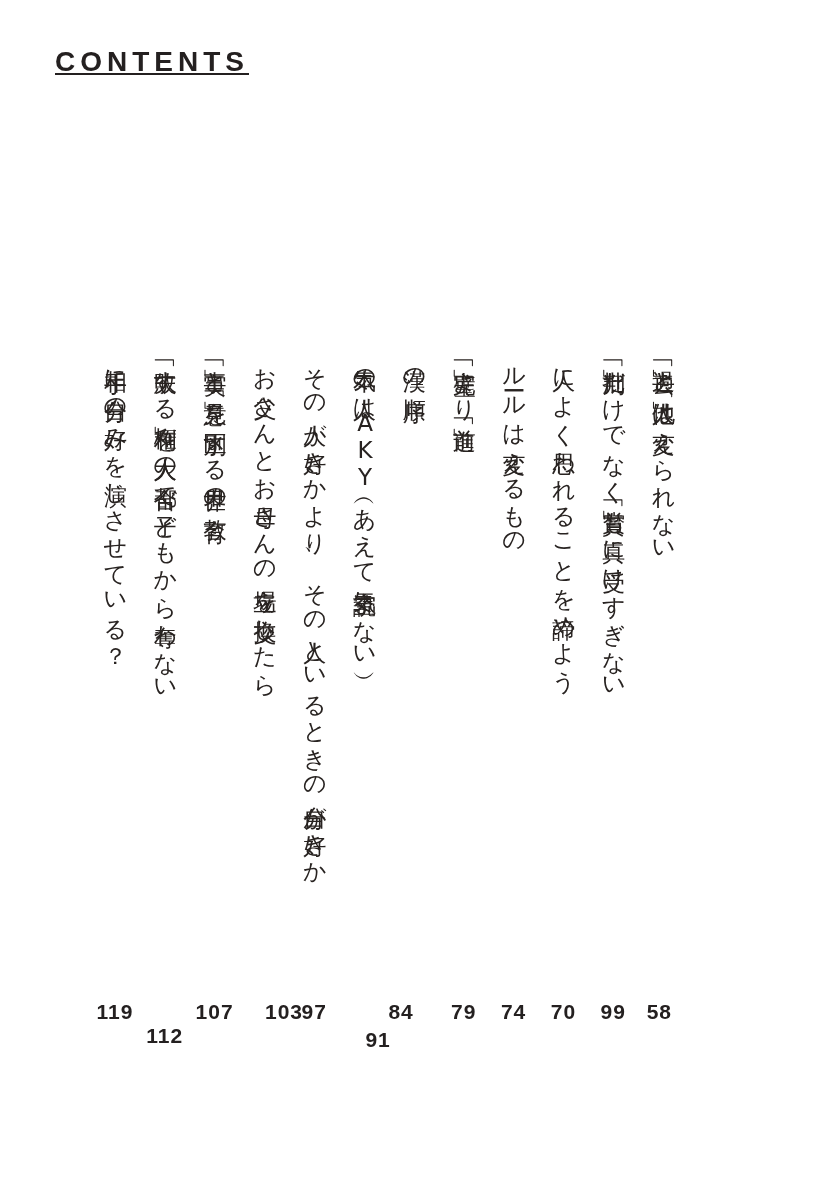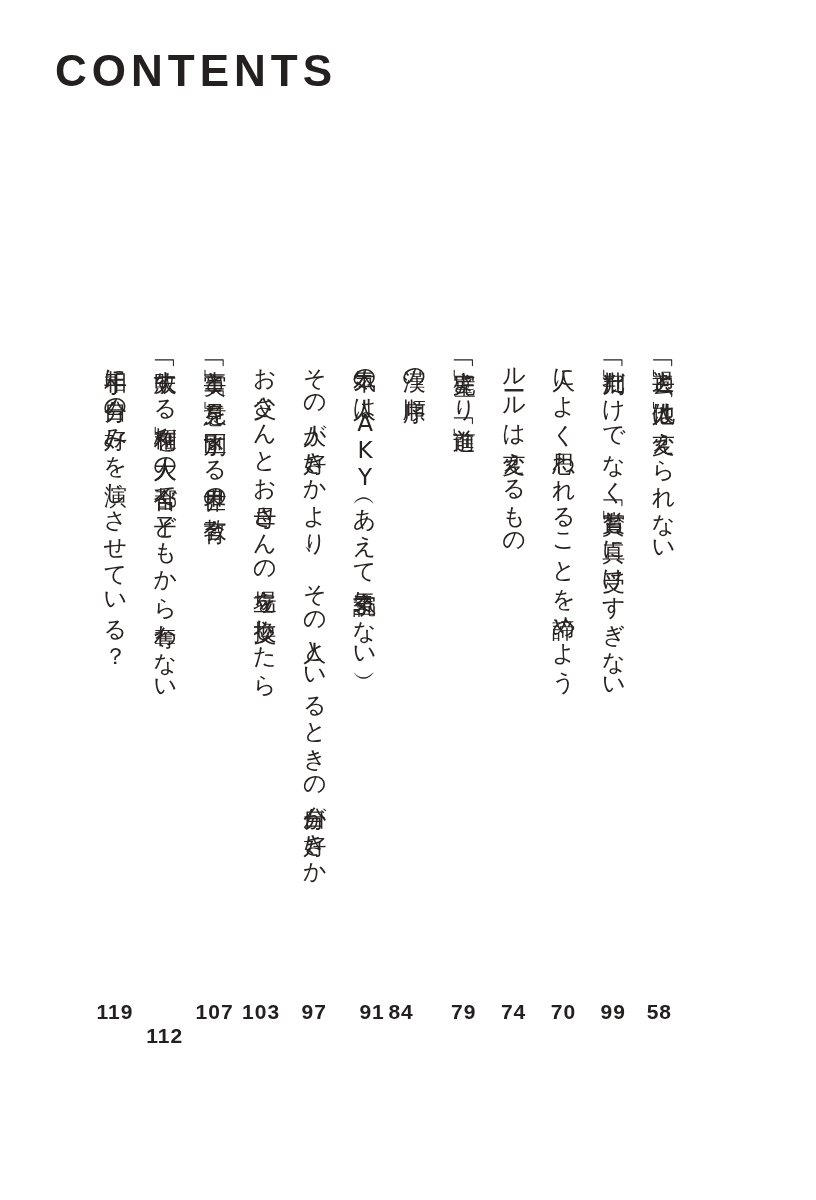--- a/index.html
+++ b/index.html
@@ -11,25 +11,26 @@
     height: 1200px;
     position: relative;
     background: #ffffff;
     overflow: hidden;
     font-family: "Liberation Sans", "DejaVu Sans", sans-serif;
   }
   .contents-title {
     position: absolute;
     left: 55px;
     top: 45px;
-    font-size: 44px;
+    font-size: 28px;
     font-weight: bold;
     letter-spacing: 5px;
     color: #242020;
     line-height: 1.2;
+    text-decoration: underline;
   }
   
   .toc {
     position: absolute;
     top: 352px;
     right: 128px;
     width: 598px;
     height: 640px;
     writing-mode: vertical-rl;
     text-orientation: upright;
@@ -81,19 +82,19 @@
     <div class="toc-entry">相手に自分の好みを演じさせている？</div>
   </div>
 
 <div class="page-number-row" id="nums">
     <span class="page-num" style="right: 16px; text-align: right;">58</span>
     <span class="page-num" style="right: 49.83px;">99</span>
     <span class="page-num" style="right: 99.66px;">70</span>
     <span class="page-num" style="right: 149.49px;">74</span>
     <span class="page-num" style="right: 199.32px;">79</span>
     <span class="page-num" style="right: 262px;">84</span>
-    <span class="page-num" style="right: 291px;">91</span>
+    <span class="page-num" style="right: 285px; margin-top: 28px;">91</span>
     <span class="page-num" style="right: 348.81px;">97</span>
-    <span class="page-num" style="right: 402px;">103</span>
+    <span class="page-num" style="right: 385px; text-align: right;">103</span>
     <span class="page-num" style="right: 448.47px;">107</span>
     <span class="page-num" style="right: 498.3px; margin-top: 24px;">112</span>
     <span class="page-num" style="right: 548.13px;">119</span>
   </div>
 
 </body></html>

